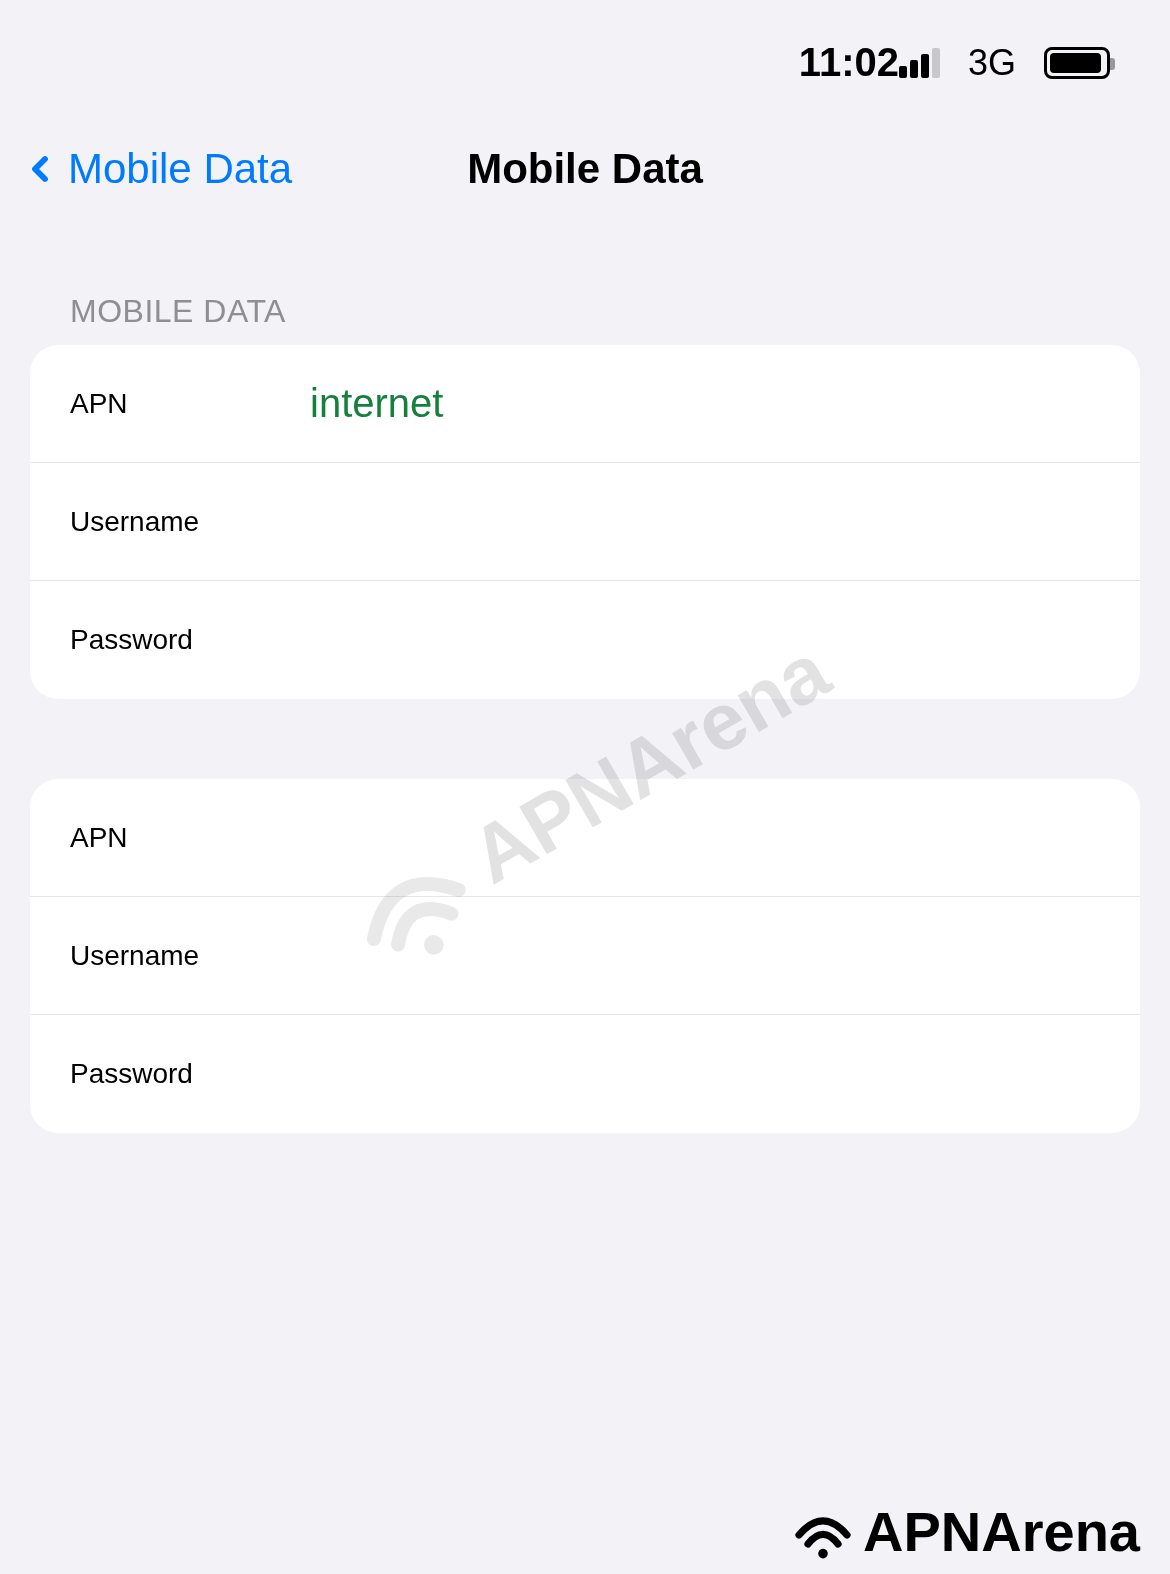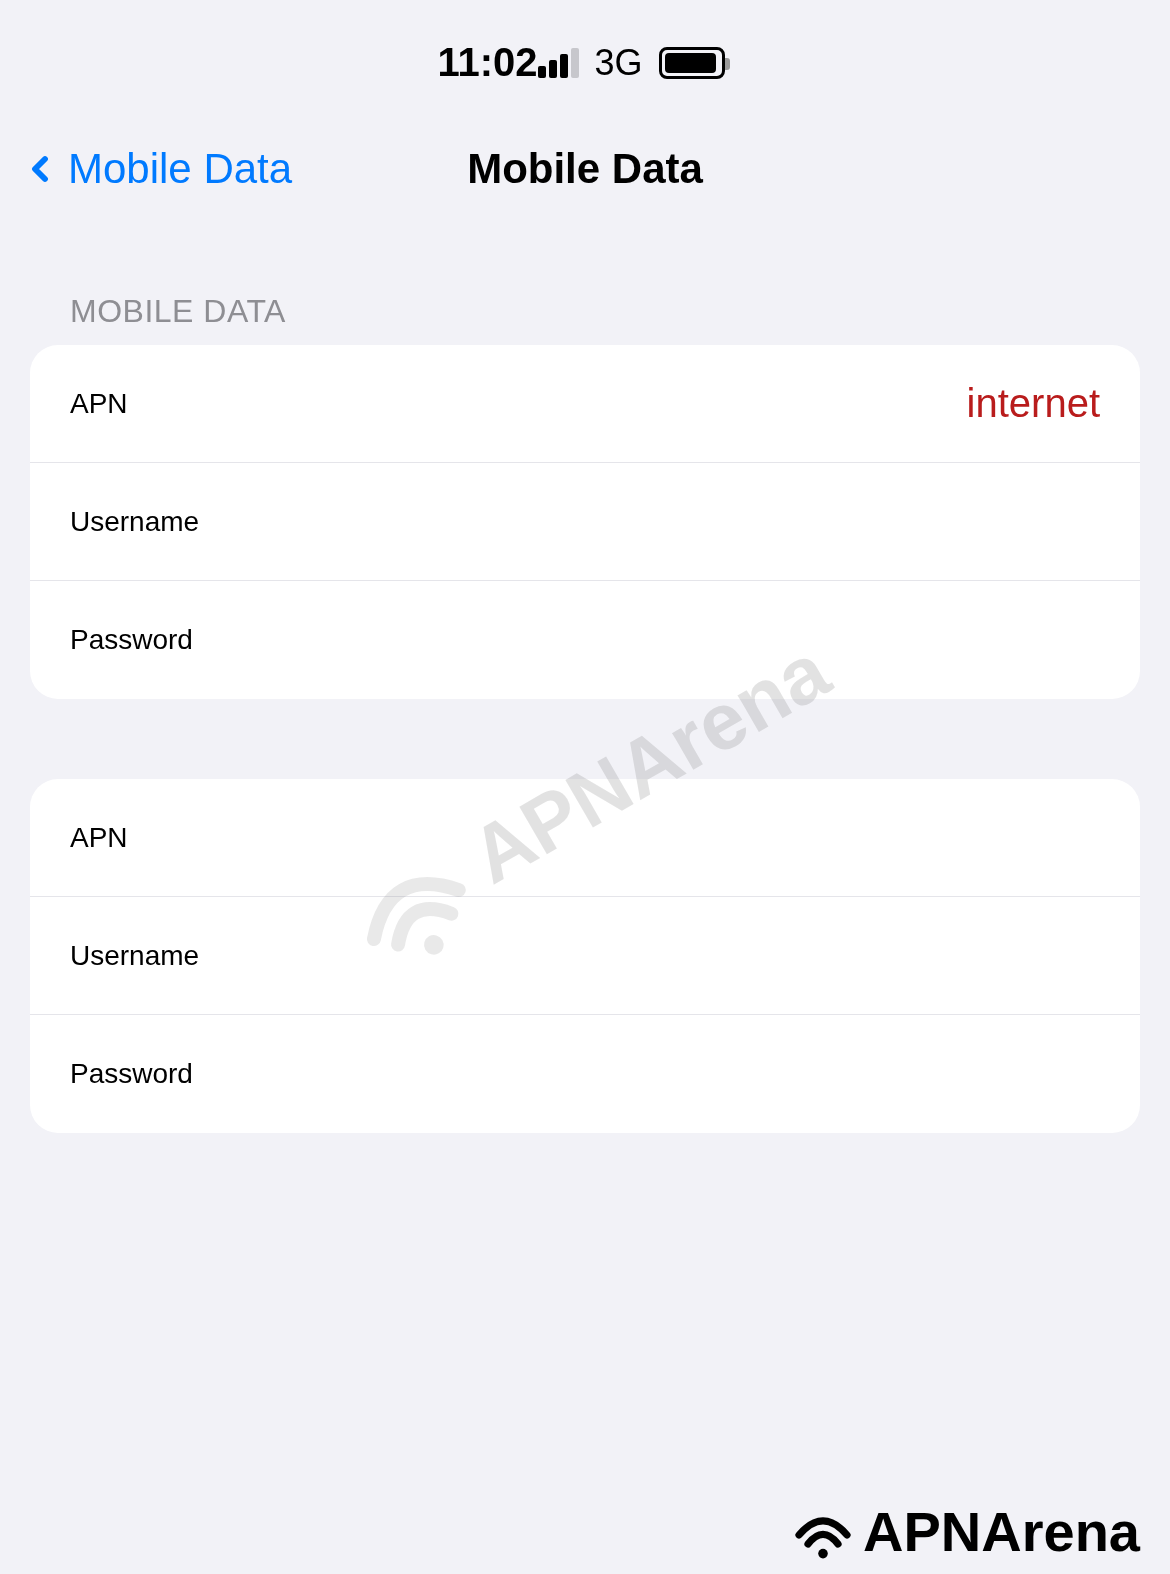--- a/index.html
+++ b/index.html
@@ -10,33 +10,33 @@
     }
     body {
       width: 1170px;
       height: 1574px;
       background-color: #f2f2f7;
       position: relative;
       overflow: hidden;
     }
     .status-bar {
       display: flex;
-      justify-content: center;
+      justify-content: flex-end;
       align-items: center;
       padding: 40px 60px 20px 52px;
     }
     .status-time {
       font-size: 40px;
       font-weight: 700;
       color: #000;
     }
     .status-right {
       display: flex;
       align-items: center;
-      gap: 12px;
+      gap: 24px;
     }
     .signal-bars {
       display: flex;
       align-items: flex-end;
       gap: 3px;
     }
     .signal-bar {
       width: 8px;
       background-color: #000;
       border-radius: 2px;
@@ -138,23 +138,22 @@
       font-size: 28px;
       color: #000;
       width: 240px;
       flex-shrink: 0;
     }
     .row-input {
       flex: 1;
       border: none;
       outline: none;
       font-size: 40px;
-      color: #b91c1c;
+      color: #15803d;
       background: transparent;
-      text-align: right;
     }
     .watermark-center {
       position: absolute;
       top: 50%;
       left: 50%;
       transform: translate(-50%, -40%) rotate(-30deg);
       display: flex;
       align-items: center;
       gap: 10px;
       opacity: 0.18;

